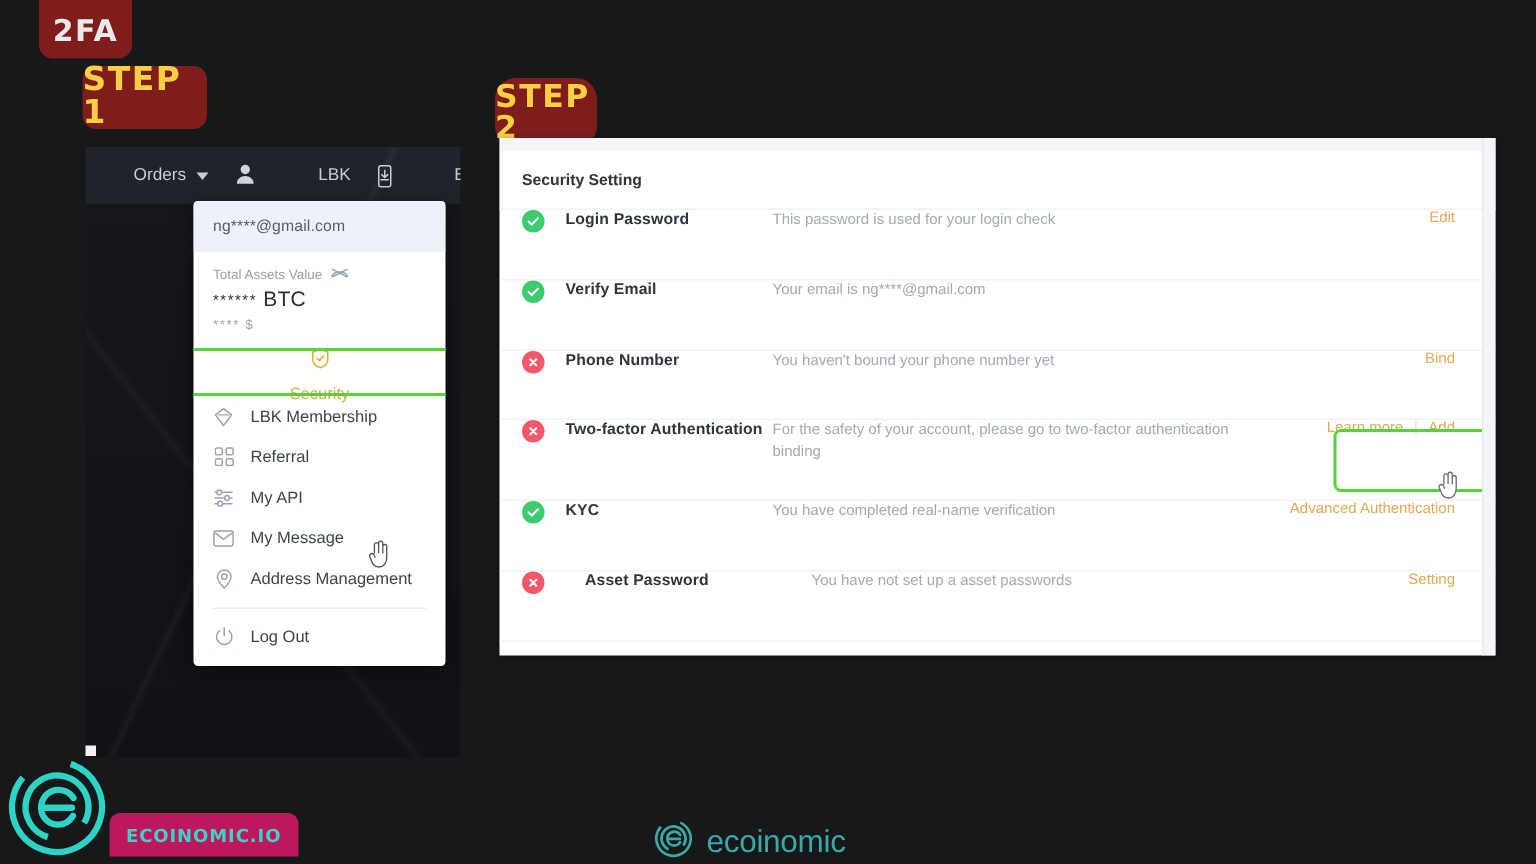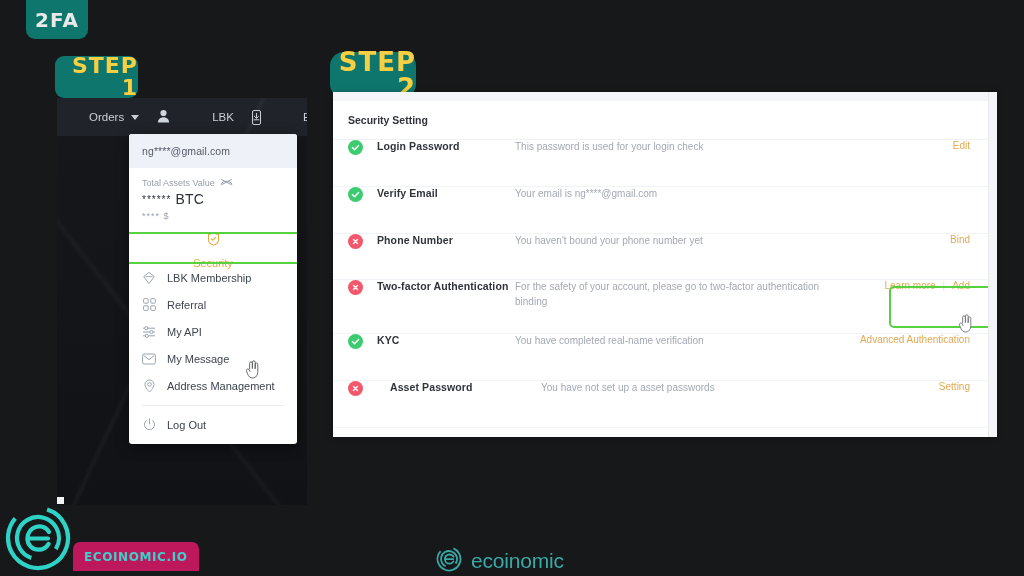--- a/index.html
+++ b/index.html
@@ -11,44 +11,43 @@
   }
   #stage {
     position: relative;
     width: 1024px; height: 576px;
     background: #16181a;
   }
 
   
   .badge {
     position: absolute;
-    background: #0f766e;
+    background: #7f1d1d;
     border-radius: 9px;
     display: flex; align-items: center; justify-content: center;
     font-family: "DejaVu Sans", sans-serif;
     font-weight: 700;
     letter-spacing: 1px;
     line-height: 1;
-    text-align: right;
   }
   #badge-2fa {
     left: 26px; top: 0px; width: 62px; height: 39px;
     border-radius: 0 0 9px 9px;
     color: #e9e9ea;
     font-size: 20px;
   }
   #badge-step1 {
-    left: 55px; top: 56px; width: 83px; height: 42px;
+    left: 55px; top: 44px; width: 83px; height: 42px;
     color: #f6cf43;
     font-size: 22px;
   }
   #badge-step2 {
-    left: 330px; top: 52px; width: 86px; height: 46px;
+    left: 330px; top: 52px; width: 68px; height: 46px;
     color: #f6cf43;
-    font-size: 26px;
+    font-size: 21px;
     border-radius: 14px;
   }
 
   
   #left-panel {
     position: absolute;
     left: 57px; top: 98px; width: 250px; height: 407px;
     background: #16181c;
     overflow: hidden;
   }

